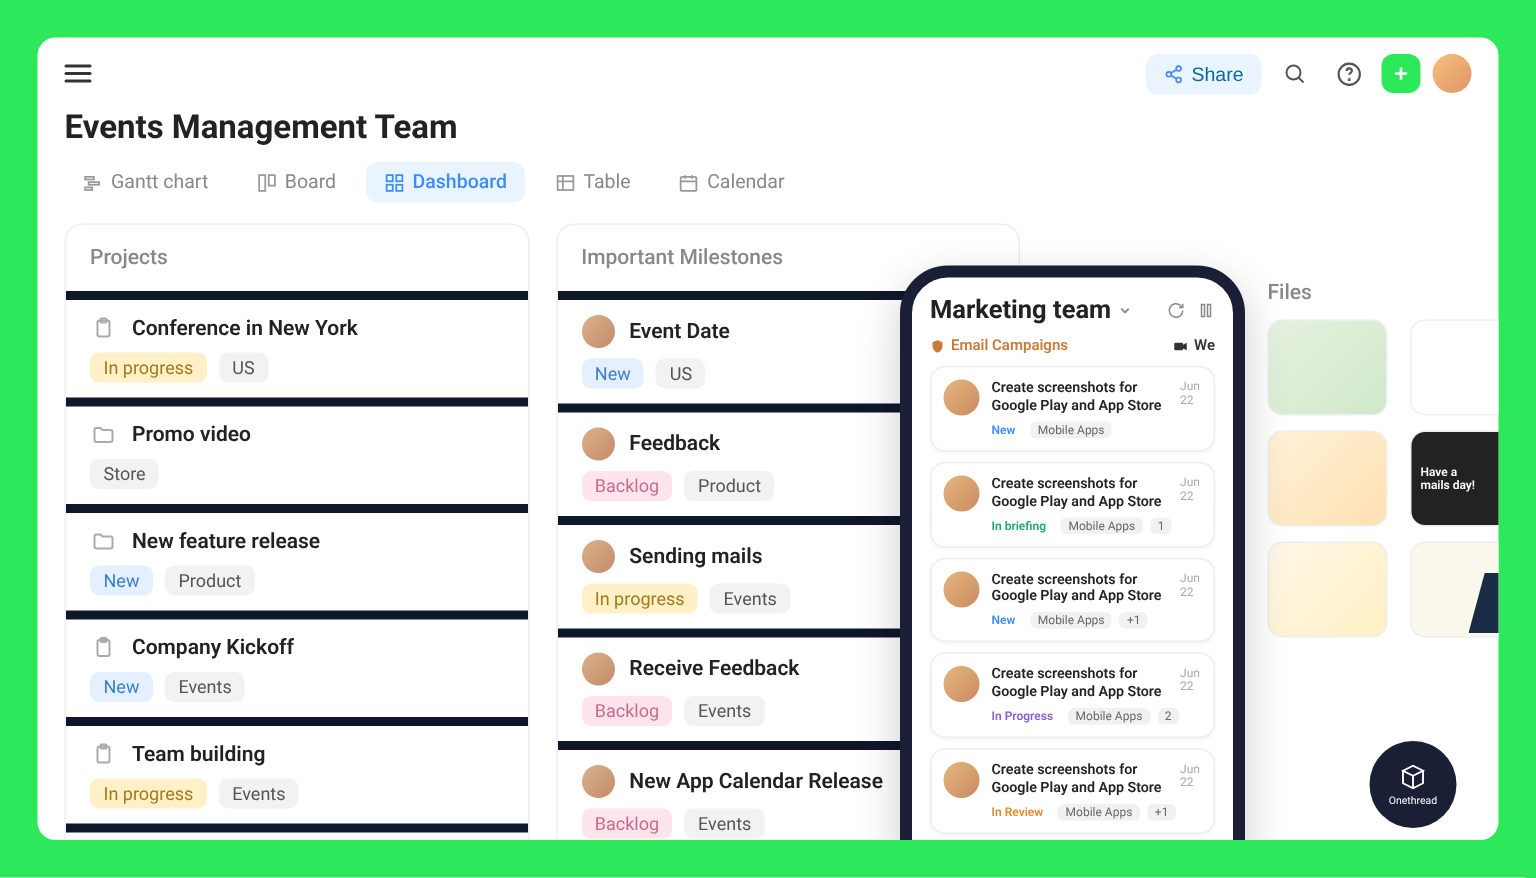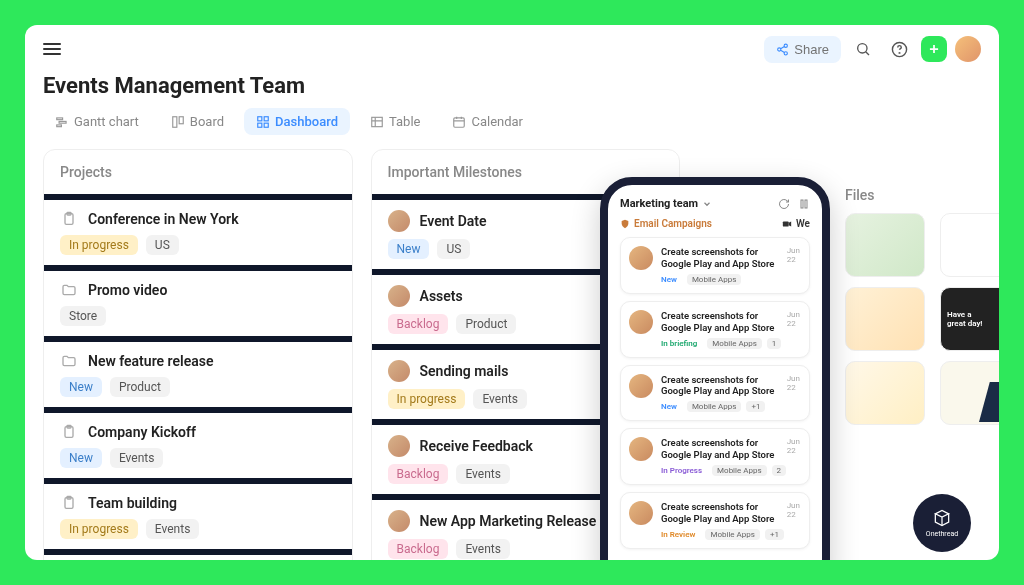--- a/index.html
+++ b/index.html
@@ -2,21 +2,21 @@
 <html><head>
 <meta charset="utf-8">
 <style>
 * { box-sizing: border-box; margin: 0; padding: 0; }
 body { font-family: -apple-system, BlinkMacSystemFont, "Segoe UI", Roboto, sans-serif; background: #2ee85b; padding: 25px; }
 .app { background: #fff; border-radius: 12px; width: 100%; height: 535px; overflow: hidden; position: relative; }
 .topbar { display: flex; align-items: center; justify-content: space-between; padding: 10px 18px 4px; }
 .menu-icon { display: flex; flex-direction: column; gap: 3px; cursor: pointer; }
 .menu-icon span { width: 18px; height: 2px; background: #333; border-radius: 1px; }
 .topbar-right { display: flex; align-items: center; gap: 8px; }
-.share-btn { display: flex; align-items: center; gap: 5px; background: #eaf4ff; color: #737373; border: none; border-radius: 8px; padding: 6px 12px; font-size: 13px; font-weight: 500; cursor: pointer; }
+.share-btn { display: flex; align-items: center; gap: 5px; background: #eaf4ff; color: #0369a1; border: none; border-radius: 8px; padding: 6px 12px; font-size: 13px; font-weight: 500; cursor: pointer; }
 .icon-btn { width: 28px; height: 28px; border-radius: 50%; display: flex; align-items: center; justify-content: center; cursor: pointer; color: #555; }
 .plus-btn { background: #2ee85b; color: #fff; border-radius: 8px; width: 26px; height: 26px; display: flex; align-items: center; justify-content: center; font-size: 18px; cursor: pointer; }
 .avatar { width: 26px; height: 26px; border-radius: 50%; background: linear-gradient(135deg,#f5c07a,#e0946a); }
 .page-title { font-size: 22px; font-weight: 700; color: #222; padding: 6px 18px 10px; }
 .tabs { display: flex; gap: 8px; padding: 0 18px 14px; border-bottom: none; }
 .tab { display: flex; align-items: center; gap: 5px; padding: 6px 12px; font-size: 13px; color: #888; border-radius: 8px; cursor: pointer; }
 .tab.active { background: #eaf4ff; color: #3b8cff; font-weight: 500; }
 .tab-icon { width: 14px; height: 14px; display: inline-flex; }
 .columns { display: flex; gap: 18px; padding: 0 18px; }
 .column { background: #fff; border: 1px solid #eee; border-radius: 12px; width: 33%; padding: 0; }
@@ -29,21 +29,21 @@
 .tags { display: flex; gap: 8px; }
 .tag { font-size: 12px; padding: 3px 9px; border-radius: 6px; background: #f2f2f2; color: #555; }
 .tag.yellow { background: #fff0c7; color: #a37a1a; }
 .tag.blue { background: #e4f0ff; color: #3b7fc9; }
 .tag.pink { background: #ffe4ec; color: #c96b8e; }
 
 
 .phone { position: absolute; top: 152px; left: 575px; width: 230px; height: 420px; background: #fff; border: 8px solid #1a1f36; border-radius: 32px; box-shadow: 0 10px 30px rgba(0,0,0,.2); overflow: hidden; }
 .phone-inner { padding: 12px 12px; }
 .phone-head { display: flex; align-items: center; justify-content: space-between; margin-bottom: 8px; }
-.phone-title { font-size: 11px; font-weight: 700; color: #222; display:flex; align-items:center; gap:4px; }
+.phone-title { font-size: 17px; font-weight: 700; color: #222; display:flex; align-items:center; gap:4px; }
 .phone-title svg { width:10px; height:10px; }
 .phone-sub { font-size: 10px; font-weight: 600; color: #c97b3a; display: flex; align-items: center; gap: 4px; margin-bottom: 8px; }
 .phone-icons { display:flex; gap:8px; color:#888; }
 .card { background: #fff; border: 1px solid #eee; border-radius: 10px; padding: 8px; margin-bottom: 7px; box-shadow: 0 1px 3px rgba(0,0,0,.05); display:flex; gap:8px; }
 .card-av { width: 24px; height: 24px; border-radius: 50%; background: linear-gradient(135deg,#e5b680,#c98a60); flex-shrink:0; }
 .card-body { flex:1; }
 .card-title { font-size: 9.5px; font-weight: 600; color: #222; line-height: 1.25; }
 .card-meta { display: flex; align-items: center; gap: 5px; margin-top: 4px; flex-wrap: wrap; }
 .chip { font-size: 8px; padding: 1px 5px; border-radius: 4px; background: #f1f1f1; color: #666; }
 .chip.blue { color: #3b8cff; background: transparent; padding-left:0; font-weight:600; }
@@ -262,21 +262,21 @@
               <span class="item-title">Event Date</span>
             </div>
             <div class="tags">
               <span class="tag blue">New</span>
               <span class="tag">US</span>
             </div>
           </div>
           <div class="item">
             <div class="item-head">
               <span class="person"></span>
-              <span class="item-title">Assets</span>
+              <span class="item-title">Feedback</span>
             </div>
             <div class="tags">
               <span class="tag pink">Backlog</span>
               <span class="tag">Product</span>
             </div>
           </div>
           <div class="item">
             <div class="item-head">
               <span class="person"></span>
               <span class="item-title">Sending mails</span>
@@ -292,21 +292,21 @@
               <span class="item-title">Receive Feedback</span>
             </div>
             <div class="tags">
               <span class="tag pink">Backlog</span>
               <span class="tag">Events</span>
             </div>
           </div>
           <div class="item">
             <div class="item-head">
               <span class="person"></span>
-              <span class="item-title">New App Marketing Release</span>
+              <span class="item-title">New App Calendar Release</span>
             </div>
             <div class="tags">
               <span class="tag pink">Backlog</span>
               <span class="tag">Events</span>
             </div>
           </div>
           <div class="item">
             <div class="item-head">
               <span class="person"></span>
               <span class="item-title">Conference Date</span>
@@ -317,21 +317,21 @@
   </div>
 
   <div class="files-wrap">
     <div class="files-title">Files</div>
     <div class="thumbs">
       <div class="thumb t1"></div>
       <div class="thumb t2"></div>
       <div class="thumb t3"></div>
       <div class="thumb t4">
         <span class="tt">Have a</span>
-        <span class="tt">great day!</span>
+        <span class="tt">mails day!</span>
       </div>
       <div class="thumb t5"></div>
       <div class="thumb t6"></div>
     </div>
   </div>
 
   <div class="phone">
     <div class="phone-inner">
       <div class="phone-head">
         <div class="phone-title">

